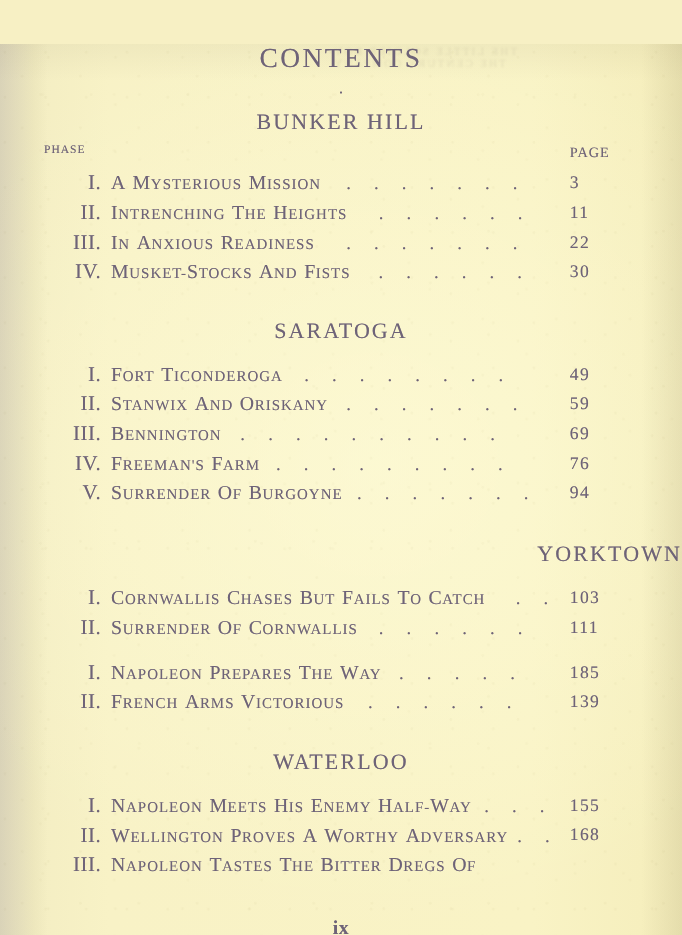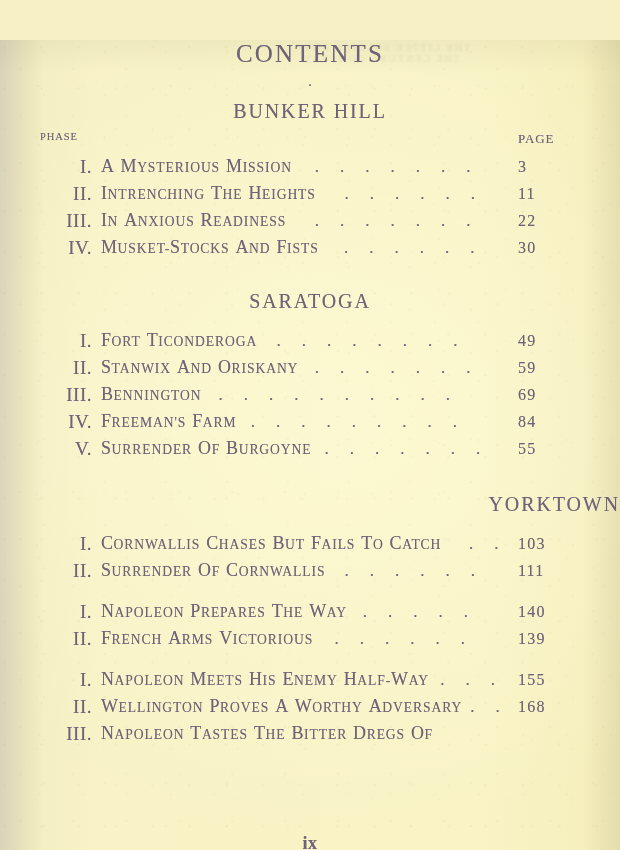--- a/index.html
+++ b/index.html
@@ -239,27 +239,27 @@
           <div class="row">
             <span class="num ink">III.</span>
             <span class="ttl ink"><span class="c">B</span><span class="s">E</span><span class="s">N</span><span class="s">N</span><span class="s">I</span><span class="s">N</span><span class="s">G</span><span class="s">T</span><span class="s">O</span><span class="s">N</span></span>
             <span class="leader ink" style="left: 218.5px; width: 287.5px;">..........</span>
             <span class="pgnum ink">69</span>
           </div>
           <div class="row">
             <span class="num ink">IV.</span>
             <span class="ttl ink"><span class="c">F</span><span class="s">R</span><span class="s">E</span><span class="s">E</span><span class="s">M</span><span class="s">A</span><span class="s">N</span><span class="s">'</span><span class="s">S</span><span class="sp"></span><span class="c">F</span><span class="s">A</span><span class="s">R</span><span class="s">M</span></span>
             <span class="leader ink" style="left: 250.8px; width: 255.2px;">.........</span>
-            <span class="pgnum ink">84</span>
+            <span class="pgnum ink">76</span>
           </div>
           <div class="row">
             <span class="num ink">V.</span>
             <span class="ttl ink"><span class="c">S</span><span class="s">U</span><span class="s">R</span><span class="s">R</span><span class="s">E</span><span class="s">N</span><span class="s">D</span><span class="s">E</span><span class="s">R</span><span class="sp"></span><span class="c">O</span><span class="s">F</span><span class="sp"></span><span class="c">B</span><span class="s">U</span><span class="s">R</span><span class="s">G</span><span class="s">O</span><span class="s">Y</span><span class="s">N</span><span class="s">E</span></span>
             <span class="leader ink" style="left: 324.6px; width: 181.4px;">.......</span>
-            <span class="pgnum ink">55</span>
+            <span class="pgnum ink">94</span>
           </div>
         </div>
         <div class="section-head ink sec-yorktown">YORKTOWN</div>
         <div class="entries sec-gap">
           <div class="row">
             <span class="num ink">I.</span>
             <span class="ttl ink"><span class="c">C</span><span class="s">O</span><span class="s">R</span><span class="s">N</span><span class="s">W</span><span class="s">A</span><span class="s">L</span><span class="s">L</span><span class="s">I</span><span class="s">S</span><span class="sp"></span><span class="c">C</span><span class="s">H</span><span class="s">A</span><span class="s">S</span><span class="s">E</span><span class="s">S</span><span class="sp"></span><span class="c">B</span><span class="s">U</span><span class="s">T</span><span class="sp"></span><span class="c">F</span><span class="s">A</span><span class="s">I</span><span class="s">L</span><span class="s">S</span><span class="sp"></span><span class="c">T</span><span class="s">O</span><span class="sp"></span><span class="c">C</span><span class="s">A</span><span class="s">T</span><span class="s">C</span><span class="s">H</span></span>
             <span class="leader ink" style="left: 468.9px; width: 37.1px;">..</span>
             <span class="pgnum ink">103</span>
           </div>
@@ -268,29 +268,30 @@
             <span class="ttl ink"><span class="c">S</span><span class="s">U</span><span class="s">R</span><span class="s">R</span><span class="s">E</span><span class="s">N</span><span class="s">D</span><span class="s">E</span><span class="s">R</span><span class="sp"></span><span class="c">O</span><span class="s">F</span><span class="sp"></span><span class="c">C</span><span class="s">O</span><span class="s">R</span><span class="s">N</span><span class="s">W</span><span class="s">A</span><span class="s">L</span><span class="s">L</span><span class="s">I</span><span class="s">S</span></span>
             <span class="leader ink" style="left: 344.4px; width: 161.6px;">......</span>
             <span class="pgnum ink">111</span>
           </div>
         </div>
         <div class="entries sec-gap">
           <div class="row">
             <span class="num ink">I.</span>
             <span class="ttl ink"><span class="c">N</span><span class="s">A</span><span class="s">P</span><span class="s">O</span><span class="s">L</span><span class="s">E</span><span class="s">O</span><span class="s">N</span><span class="sp"></span><span class="c">P</span><span class="s">R</span><span class="s">E</span><span class="s">P</span><span class="s">A</span><span class="s">R</span><span class="s">E</span><span class="s">S</span><span class="sp"></span><span class="c">T</span><span class="s">H</span><span class="s">E</span><span class="sp"></span><span class="c">W</span><span class="s">A</span><span class="s">Y</span></span>
             <span class="leader ink" style="left: 362.8px; width: 143.2px;">.....</span>
-            <span class="pgnum ink">140</span>
+            <span class="pgnum ink">185</span>
           </div>
           <div class="row">
             <span class="num ink">II.</span>
             <span class="ttl ink"><span class="c">F</span><span class="s">R</span><span class="s">E</span><span class="s">N</span><span class="s">C</span><span class="s">H</span><span class="sp"></span><span class="c">A</span><span class="s">R</span><span class="s">M</span><span class="s">S</span><span class="sp"></span><span class="c">V</span><span class="s">I</span><span class="s">C</span><span class="s">T</span><span class="s">O</span><span class="s">R</span><span class="s">I</span><span class="s">O</span><span class="s">U</span><span class="s">S</span></span>
             <span class="leader ink" style="left: 334.5px; width: 171.5px;">......</span>
             <span class="pgnum ink">139</span>
           </div>
         </div>
+        <div class="section-head ink sec-waterloo">WATERLOO</div>
         <div class="entries sec-gap">
           <div class="row">
             <span class="num ink">I.</span>
             <span class="ttl ink"><span class="c">N</span><span class="s">A</span><span class="s">P</span><span class="s">O</span><span class="s">L</span><span class="s">E</span><span class="s">O</span><span class="s">N</span><span class="sp"></span><span class="c">M</span><span class="s">E</span><span class="s">E</span><span class="s">T</span><span class="s">S</span><span class="sp"></span><span class="c">H</span><span class="s">I</span><span class="s">S</span><span class="sp"></span><span class="c">E</span><span class="s">N</span><span class="s">E</span><span class="s">M</span><span class="s">Y</span><span class="sp"></span><span class="c">H</span><span class="s">A</span><span class="s">L</span><span class="s">F</span><span class="s">-</span><span class="c">W</span><span class="s">A</span><span class="s">Y</span></span>
             <span class="leader ink" style="left: 440.2px; width: 65.8px;">...</span>
             <span class="pgnum ink">155</span>
           </div>
           <div class="row">
             <span class="num ink">II.</span>
             <span class="ttl ink"><span class="c">W</span><span class="s">E</span><span class="s">L</span><span class="s">L</span><span class="s">I</span><span class="s">N</span><span class="s">G</span><span class="s">T</span><span class="s">O</span><span class="s">N</span><span class="sp"></span><span class="c">P</span><span class="s">R</span><span class="s">O</span><span class="s">V</span><span class="s">E</span><span class="s">S</span><span class="sp"></span><span class="c">A</span><span class="sp"></span><span class="c">W</span><span class="s">O</span><span class="s">R</span><span class="s">T</span><span class="s">H</span><span class="s">Y</span><span class="sp"></span><span class="c">A</span><span class="s">D</span><span class="s">V</span><span class="s">E</span><span class="s">R</span><span class="s">S</span><span class="s">A</span><span class="s">R</span><span class="s">Y</span></span>

